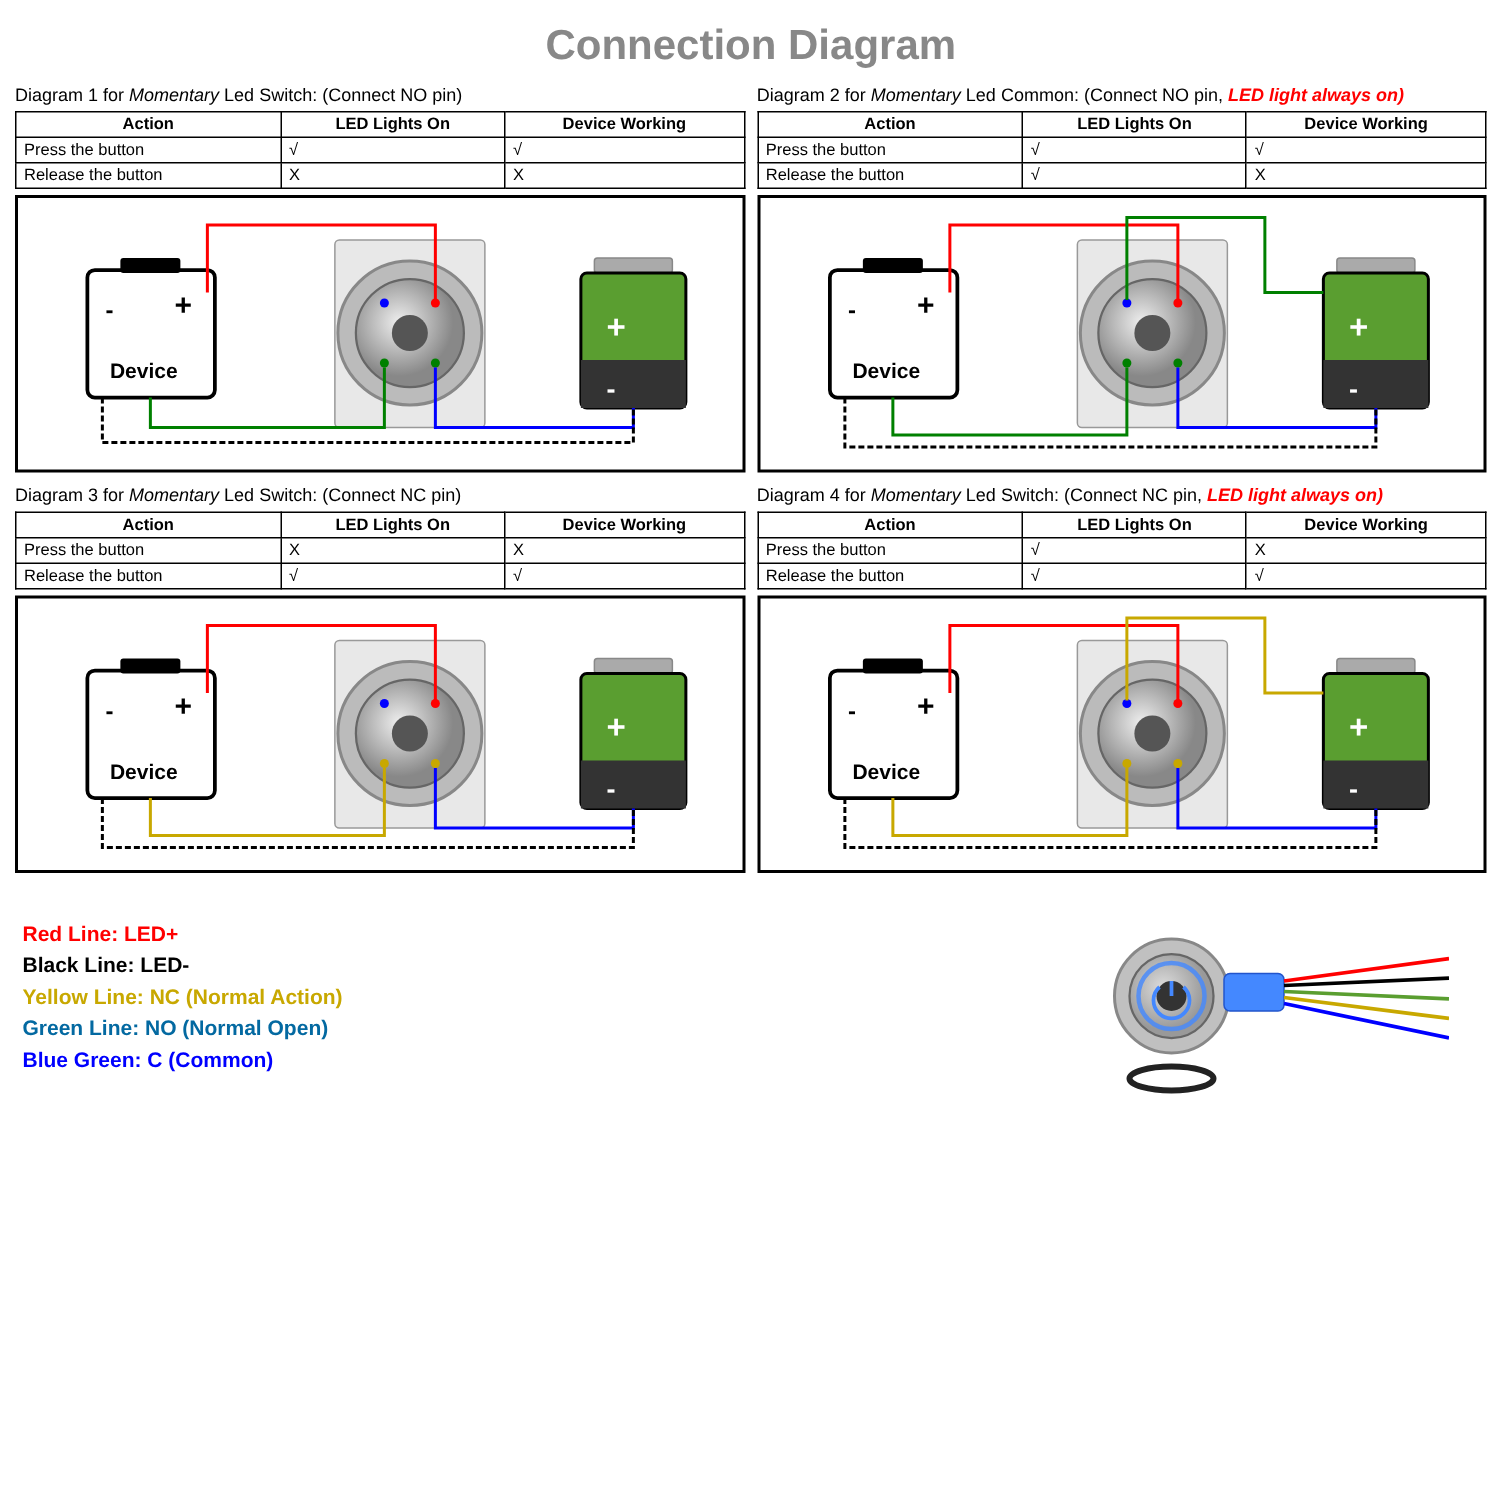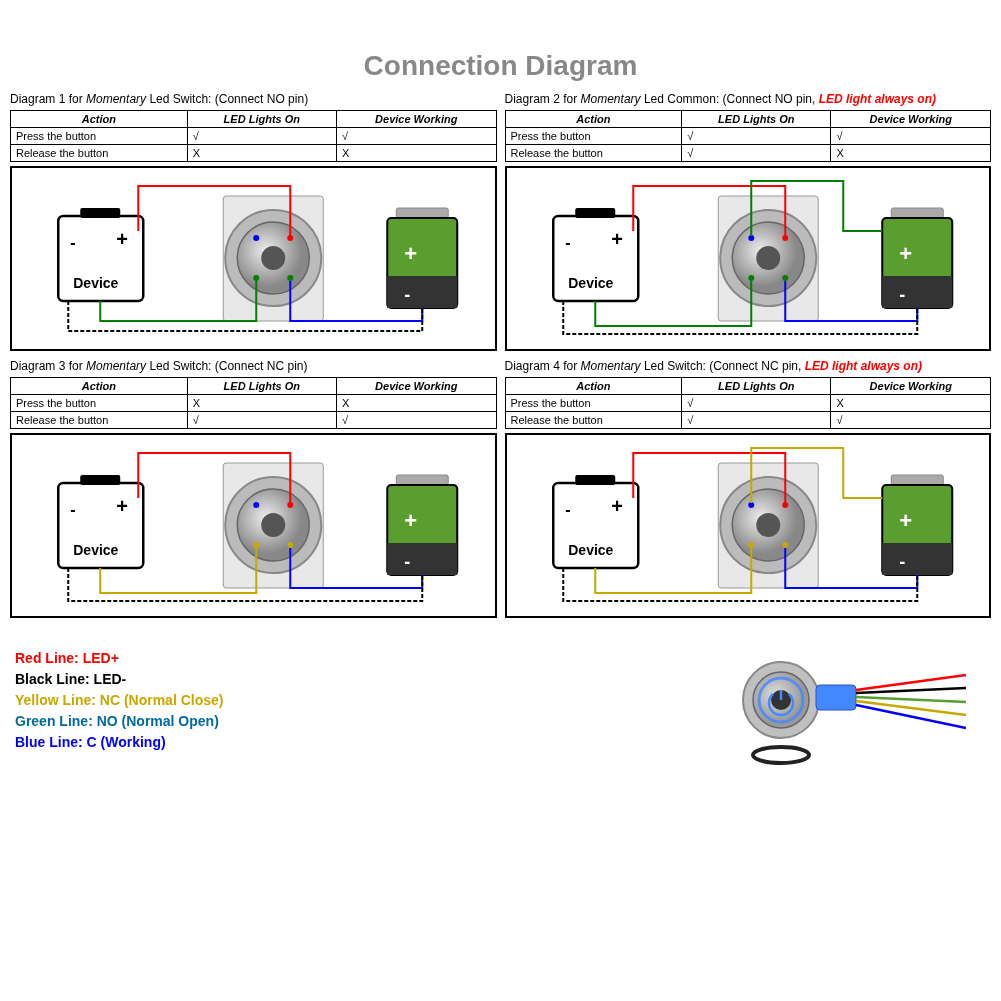--- a/index.html
+++ b/index.html
@@ -11,21 +11,20 @@
       font-size: 12px;
       overflow: hidden;
     }
 
     .page-title {
       text-align: center;
       font-size: 28px;
       font-weight: bold;
       color: #888;
       padding: 14px 0 10px;
-      margin-top: 36px;
     }
 
     .main-content {
       display: grid;
       grid-template-columns: 1fr 1fr;
       gap: 8px;
       padding: 0 10px;
     }
 
     .diagram-section {
@@ -58,21 +57,20 @@
 
     .diagram-table th, .diagram-table td {
       border: 1px solid #000;
       padding: 2px 5px;
       font-size: 11px;
     }
 
     .diagram-table th {
       background: #fff;
       font-weight: bold;
-      font-style: italic;
     }
 
     .diagram-box {
       border: 2px solid #000;
       height: 185px;
       position: relative;
       display: flex;
       align-items: center;
       justify-content: center;
       background: #fff;
@@ -372,23 +370,23 @@
       </svg>
     </div>
   </div>
 
 </div>
 
 <div class="legend-container" style="padding: 12px 15px 0;">
   <div class="legend-text-col">
     <div class="legend-item legend-red">Red Line: LED+</div>
     <div class="legend-item legend-black">Black Line: LED-</div>
-    <div class="legend-item legend-yellow">Yellow Line: NC (Normal Close)</div>
+    <div class="legend-item legend-yellow">Yellow Line: NC (Normal Action)</div>
     <div class="legend-item legend-green">Green Line: NO (Normal Open)</div>
-    <div class="legend-item legend-blue">Blue Line: C (Working)</div>
+    <div class="legend-item legend-blue">Blue Green: C (Common)</div>
   </div>
   <div class="legend-image-col">
 
     <svg width="260" height="140" viewBox="0 0 260 140" xmlns="http://www.w3.org/2000/svg">
 
       <circle cx="75" cy="70" r="38" fill="#c0c0c0" stroke="#888" stroke-width="2"></circle>
       <circle cx="75" cy="70" r="28" fill="url(#switchGradLeg)" stroke="#666" stroke-width="1.5"></circle>
 
       <circle cx="75" cy="70" r="22" fill="none" stroke="#4488ff" stroke-width="3" opacity="0.8"></circle>
       <circle cx="75" cy="70" r="10" fill="#333"></circle>

